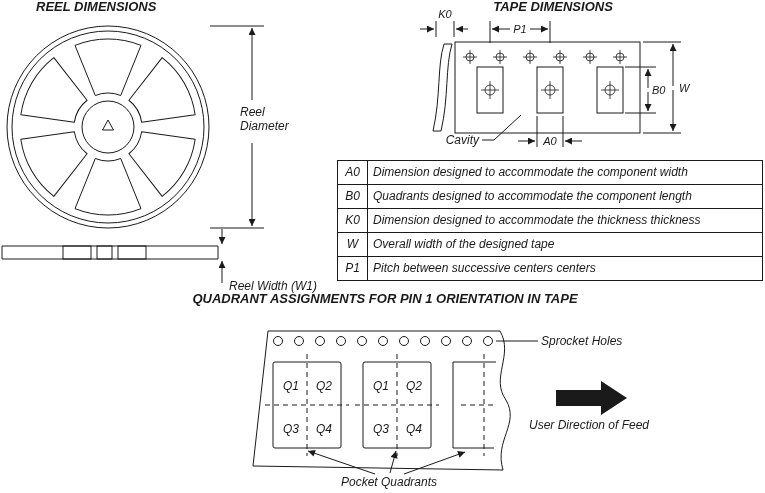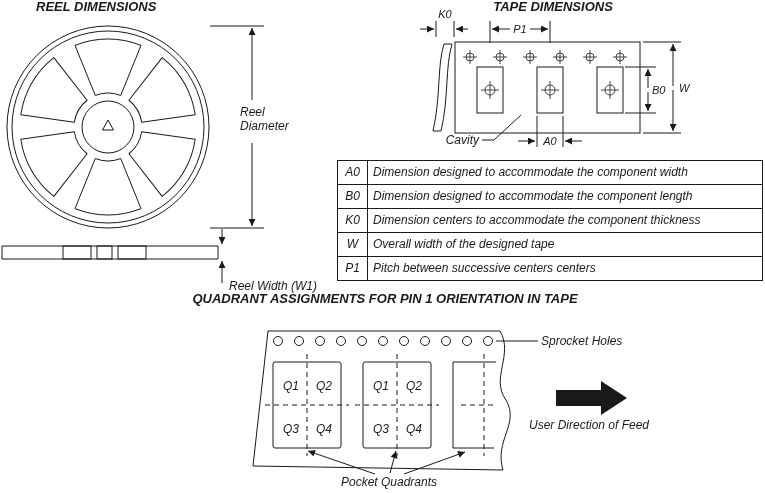--- a/index.html
+++ b/index.html
@@ -234,25 +234,25 @@
   </svg>
 
   <table class="dim-table">
     <tbody>
       <tr>
         <td class="sym">A0</td>
         <td>Dimension designed to accommodate the component width</td>
       </tr>
       <tr>
         <td class="sym">B0</td>
-        <td>Dimension designed to accommodate the component length</td>
+        <td>Quadrants designed to accommodate the component length</td>
       </tr>
       <tr>
         <td class="sym">K0</td>
-        <td>Dimension centers to accommodate the component thickness</td>
+        <td>Dimension designed to accommodate the thickness thickness</td>
       </tr>
       <tr>
         <td class="sym">W</td>
         <td>Overall width of the designed tape</td>
       </tr>
       <tr>
         <td class="sym">P1</td>
         <td>Pitch between successive centers centers</td>
       </tr>
     </tbody>

